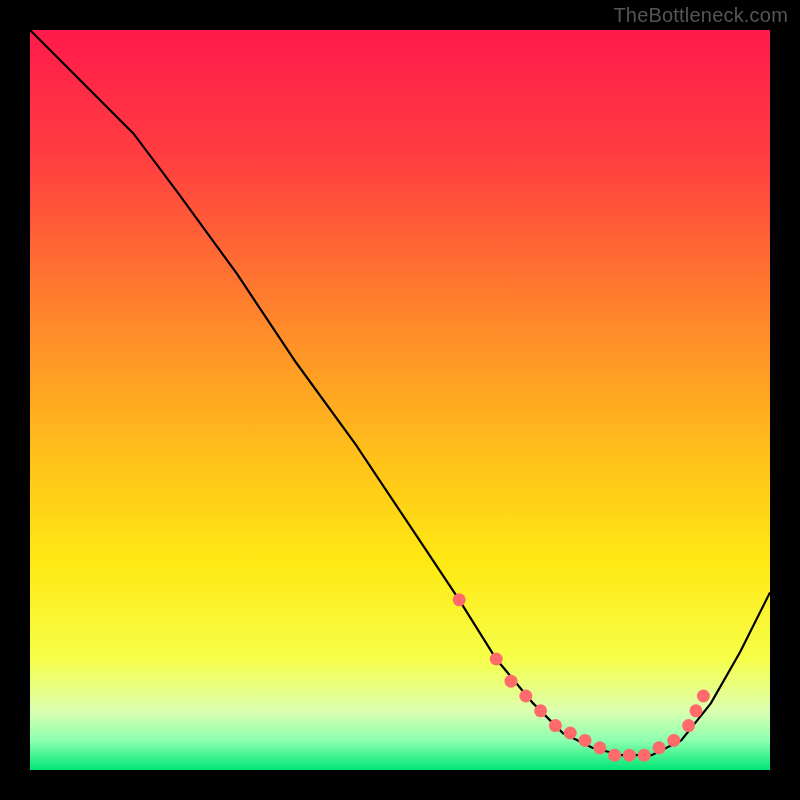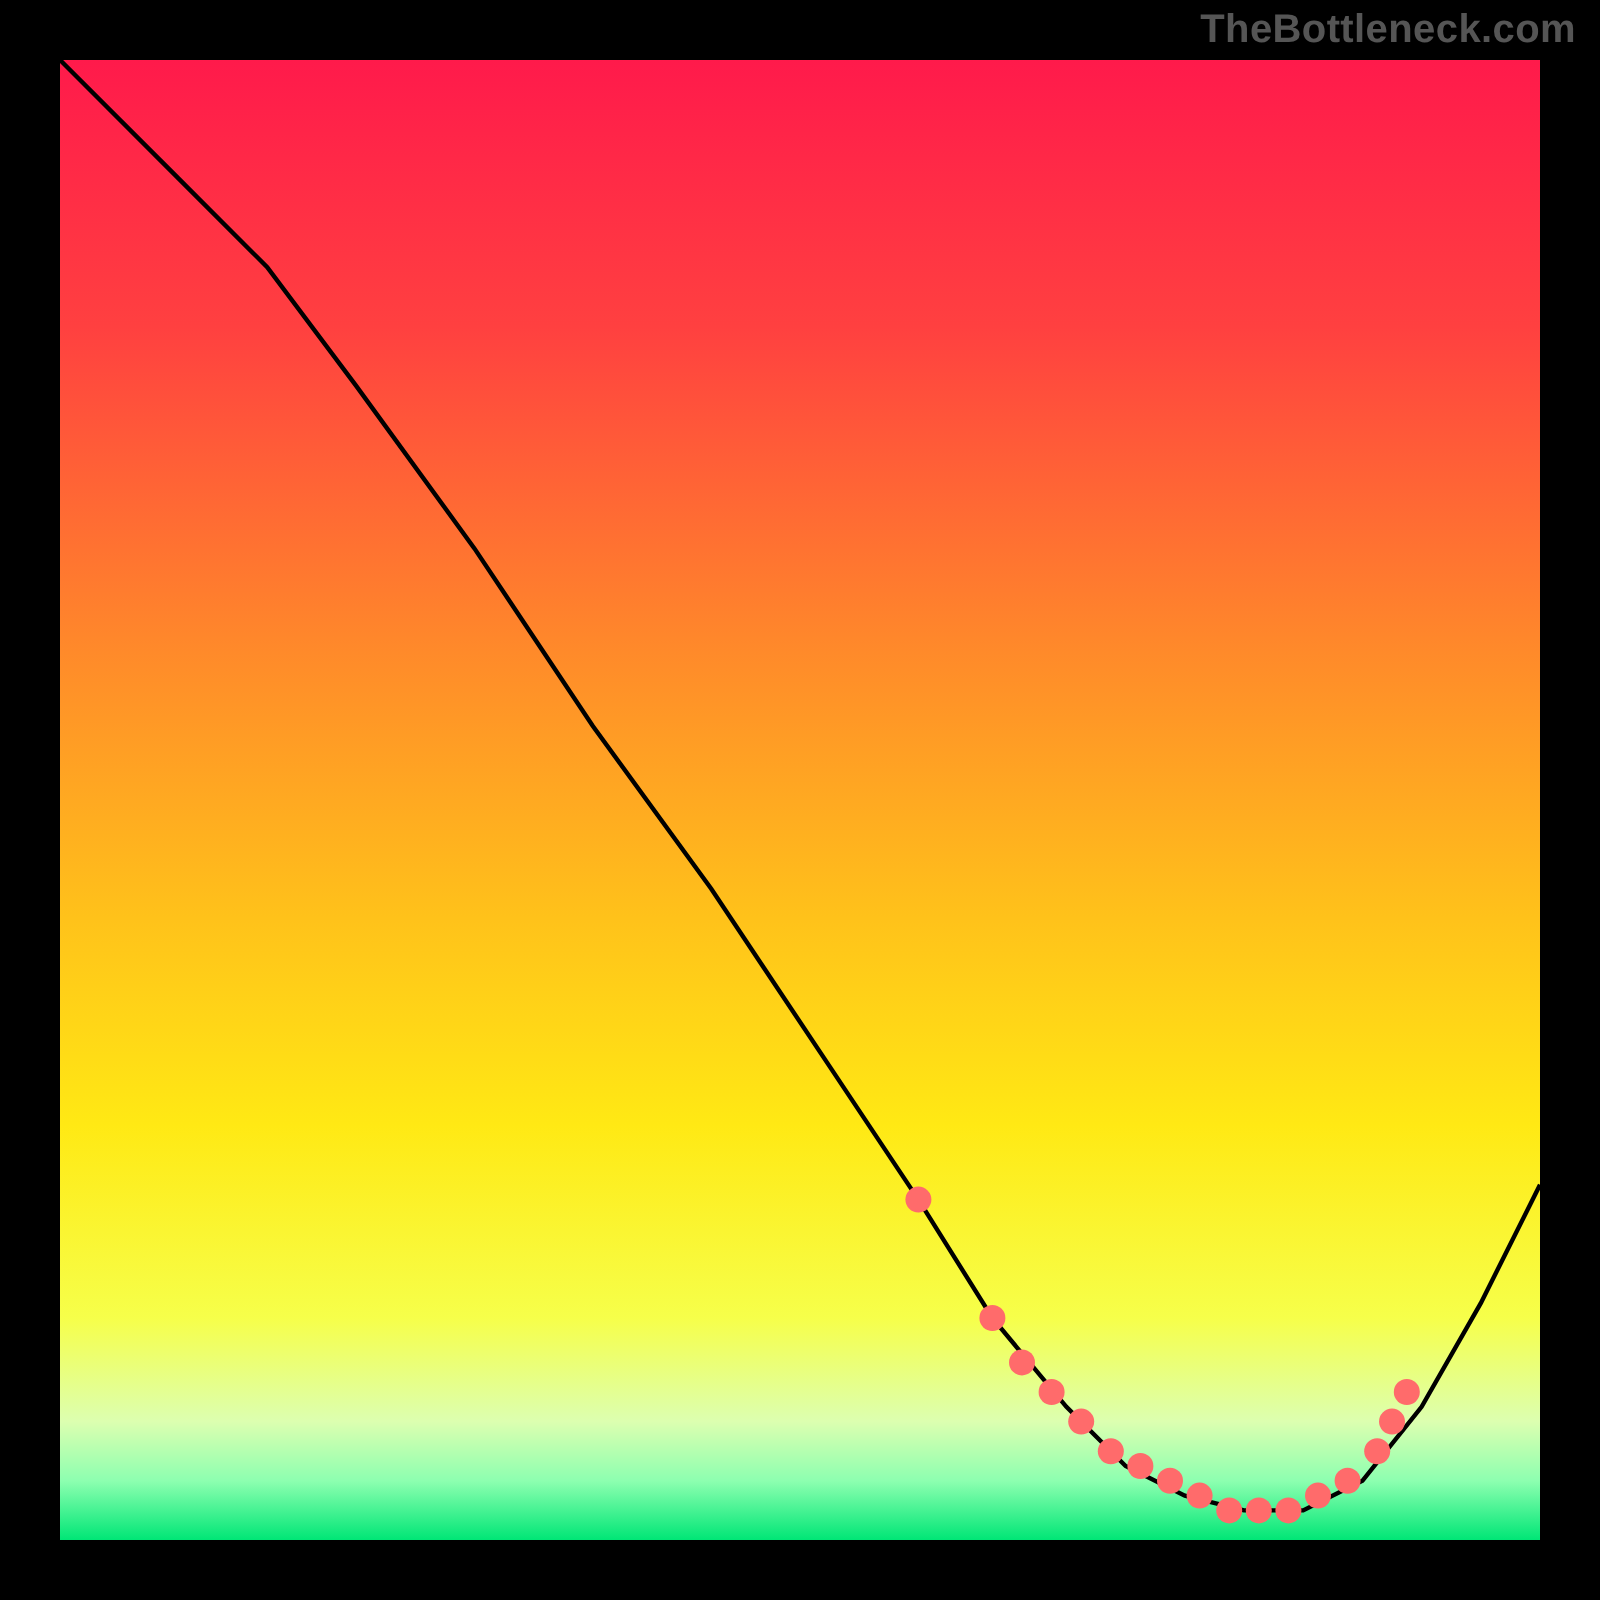--- a/index.html
+++ b/index.html
@@ -16,21 +16,21 @@
     width: 800px;
     height: 800px;
     background: #000;
   }
   .watermark {
     position: absolute;
     top: 4px;
     right: 12px;
     color: #555;
     font-size: 20px;
-    font-weight: 700;
+    font-weight: 400;
     letter-spacing: 0.2px;
   }
   .plot-wrap {
     position: absolute;
     left: 30px;
     top: 30px;
     width: 740px;
     height: 740px;
   }
   svg { display: block; }

